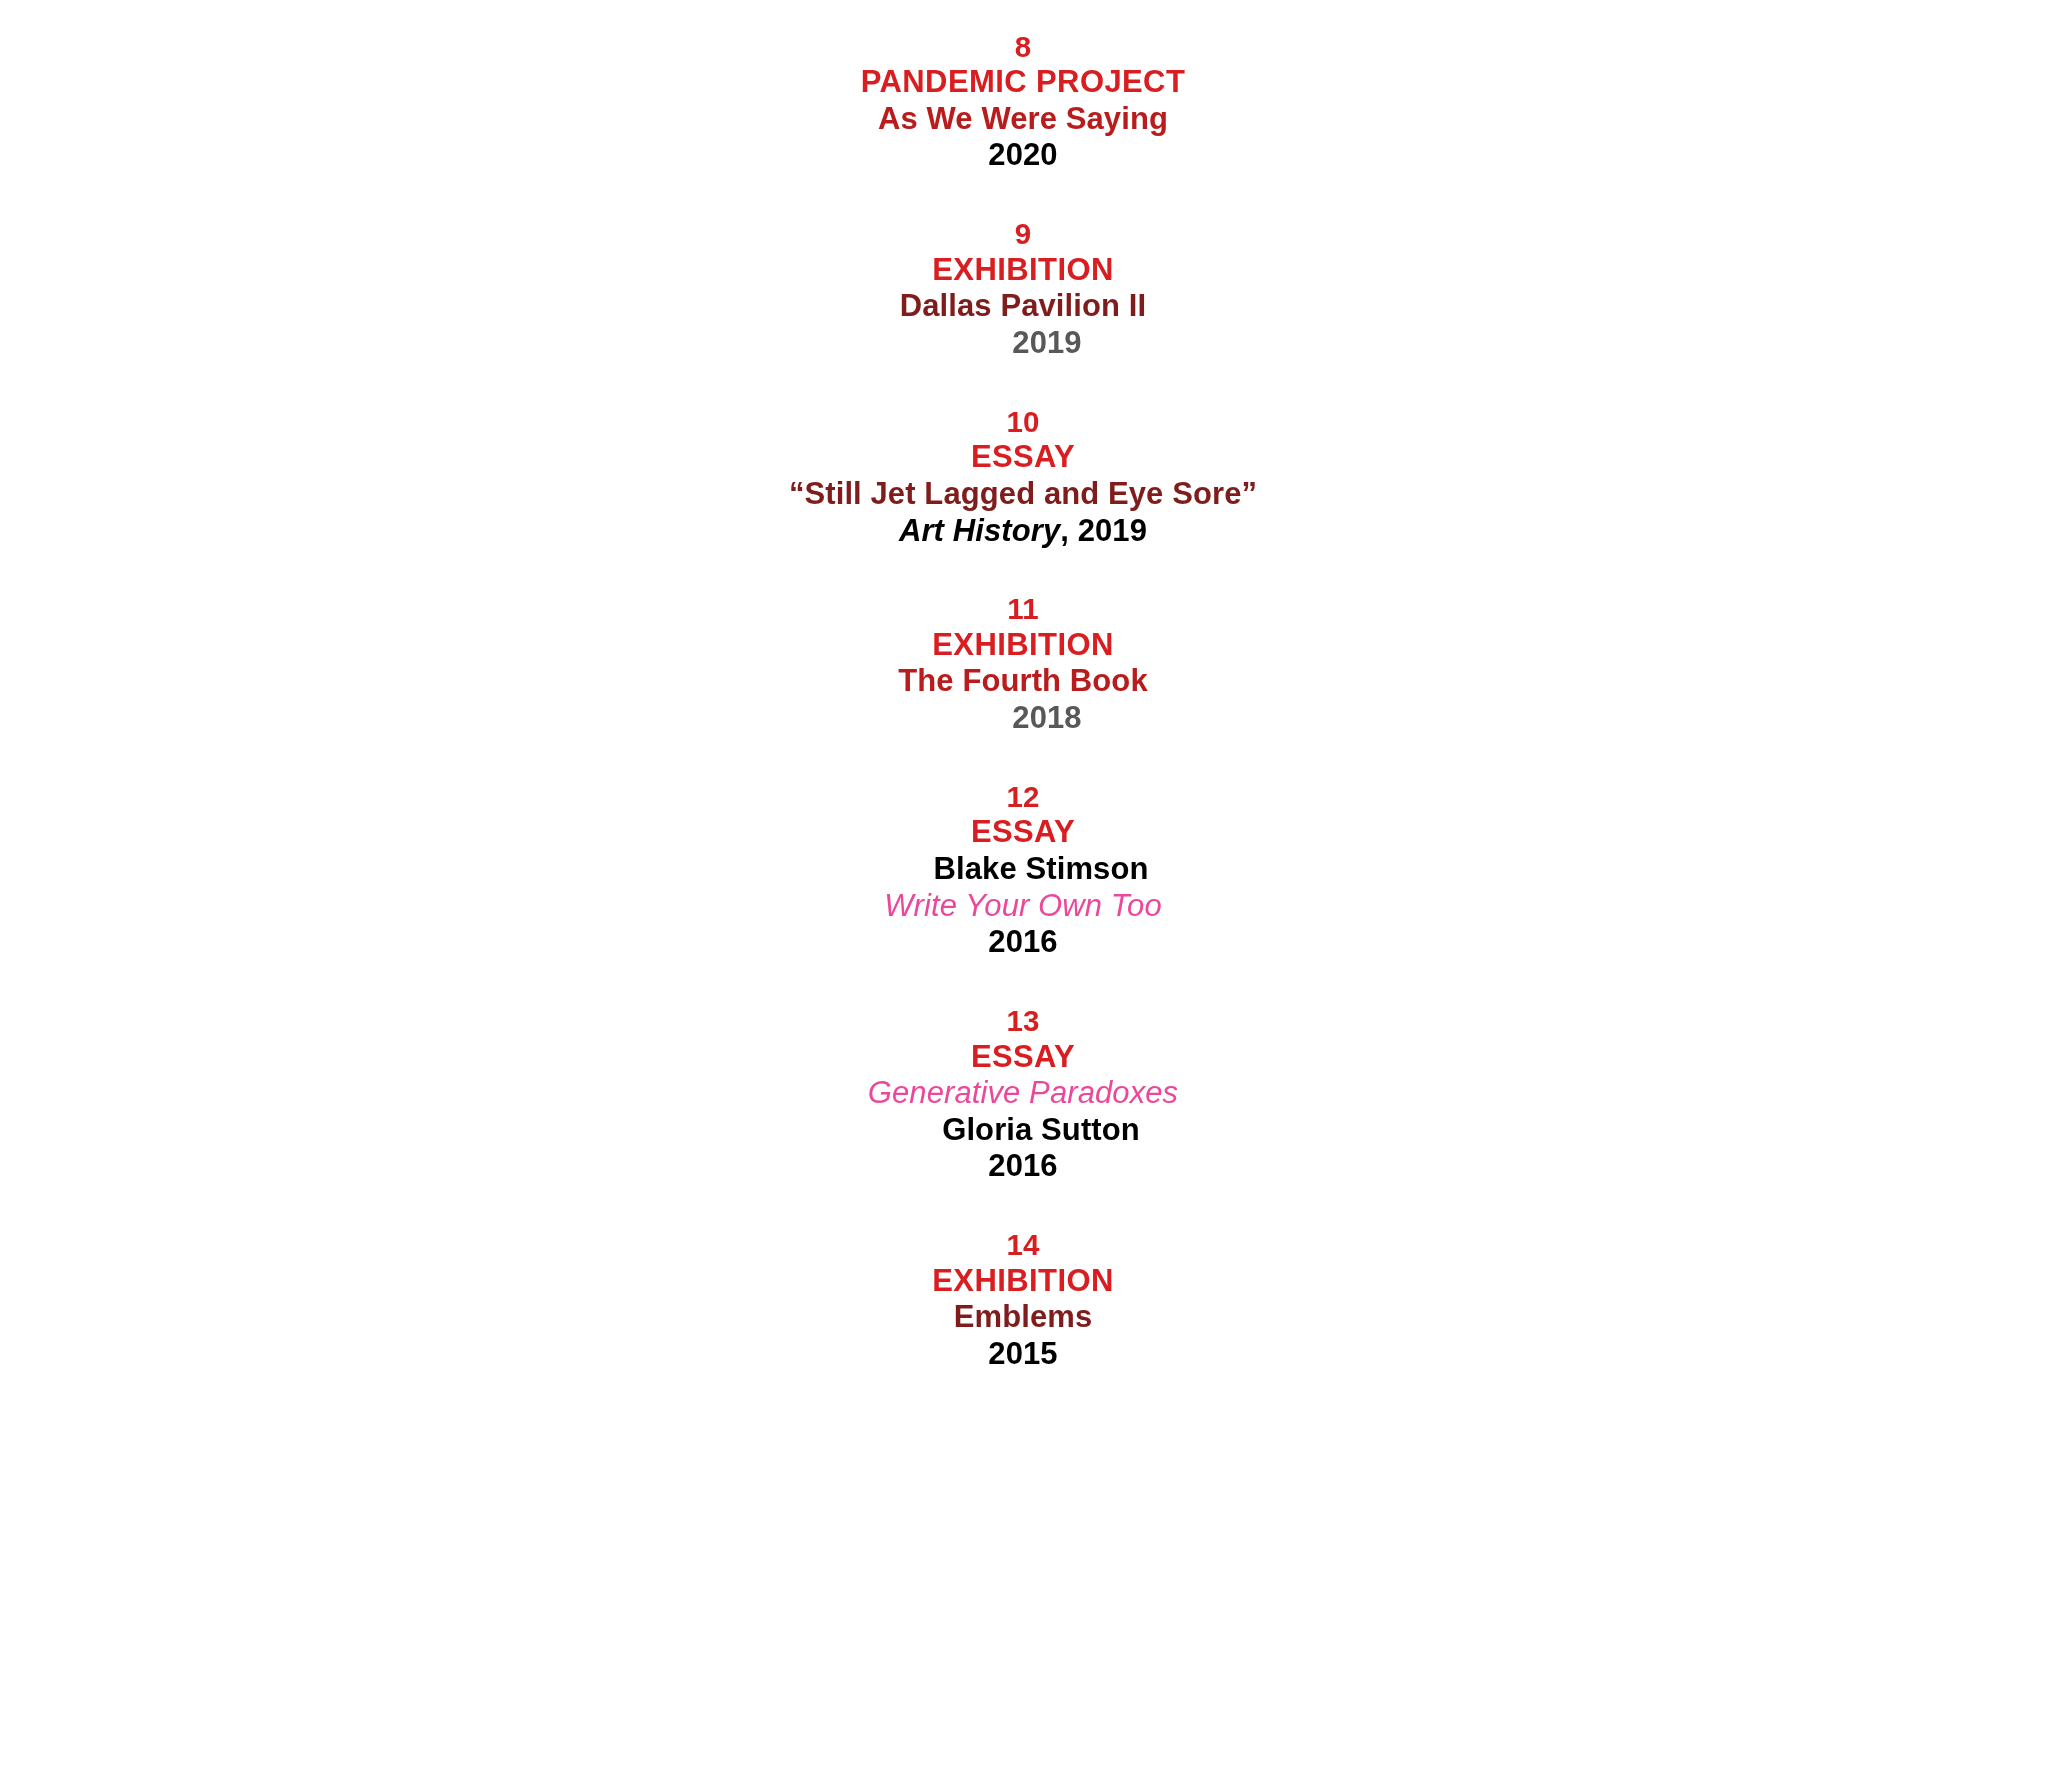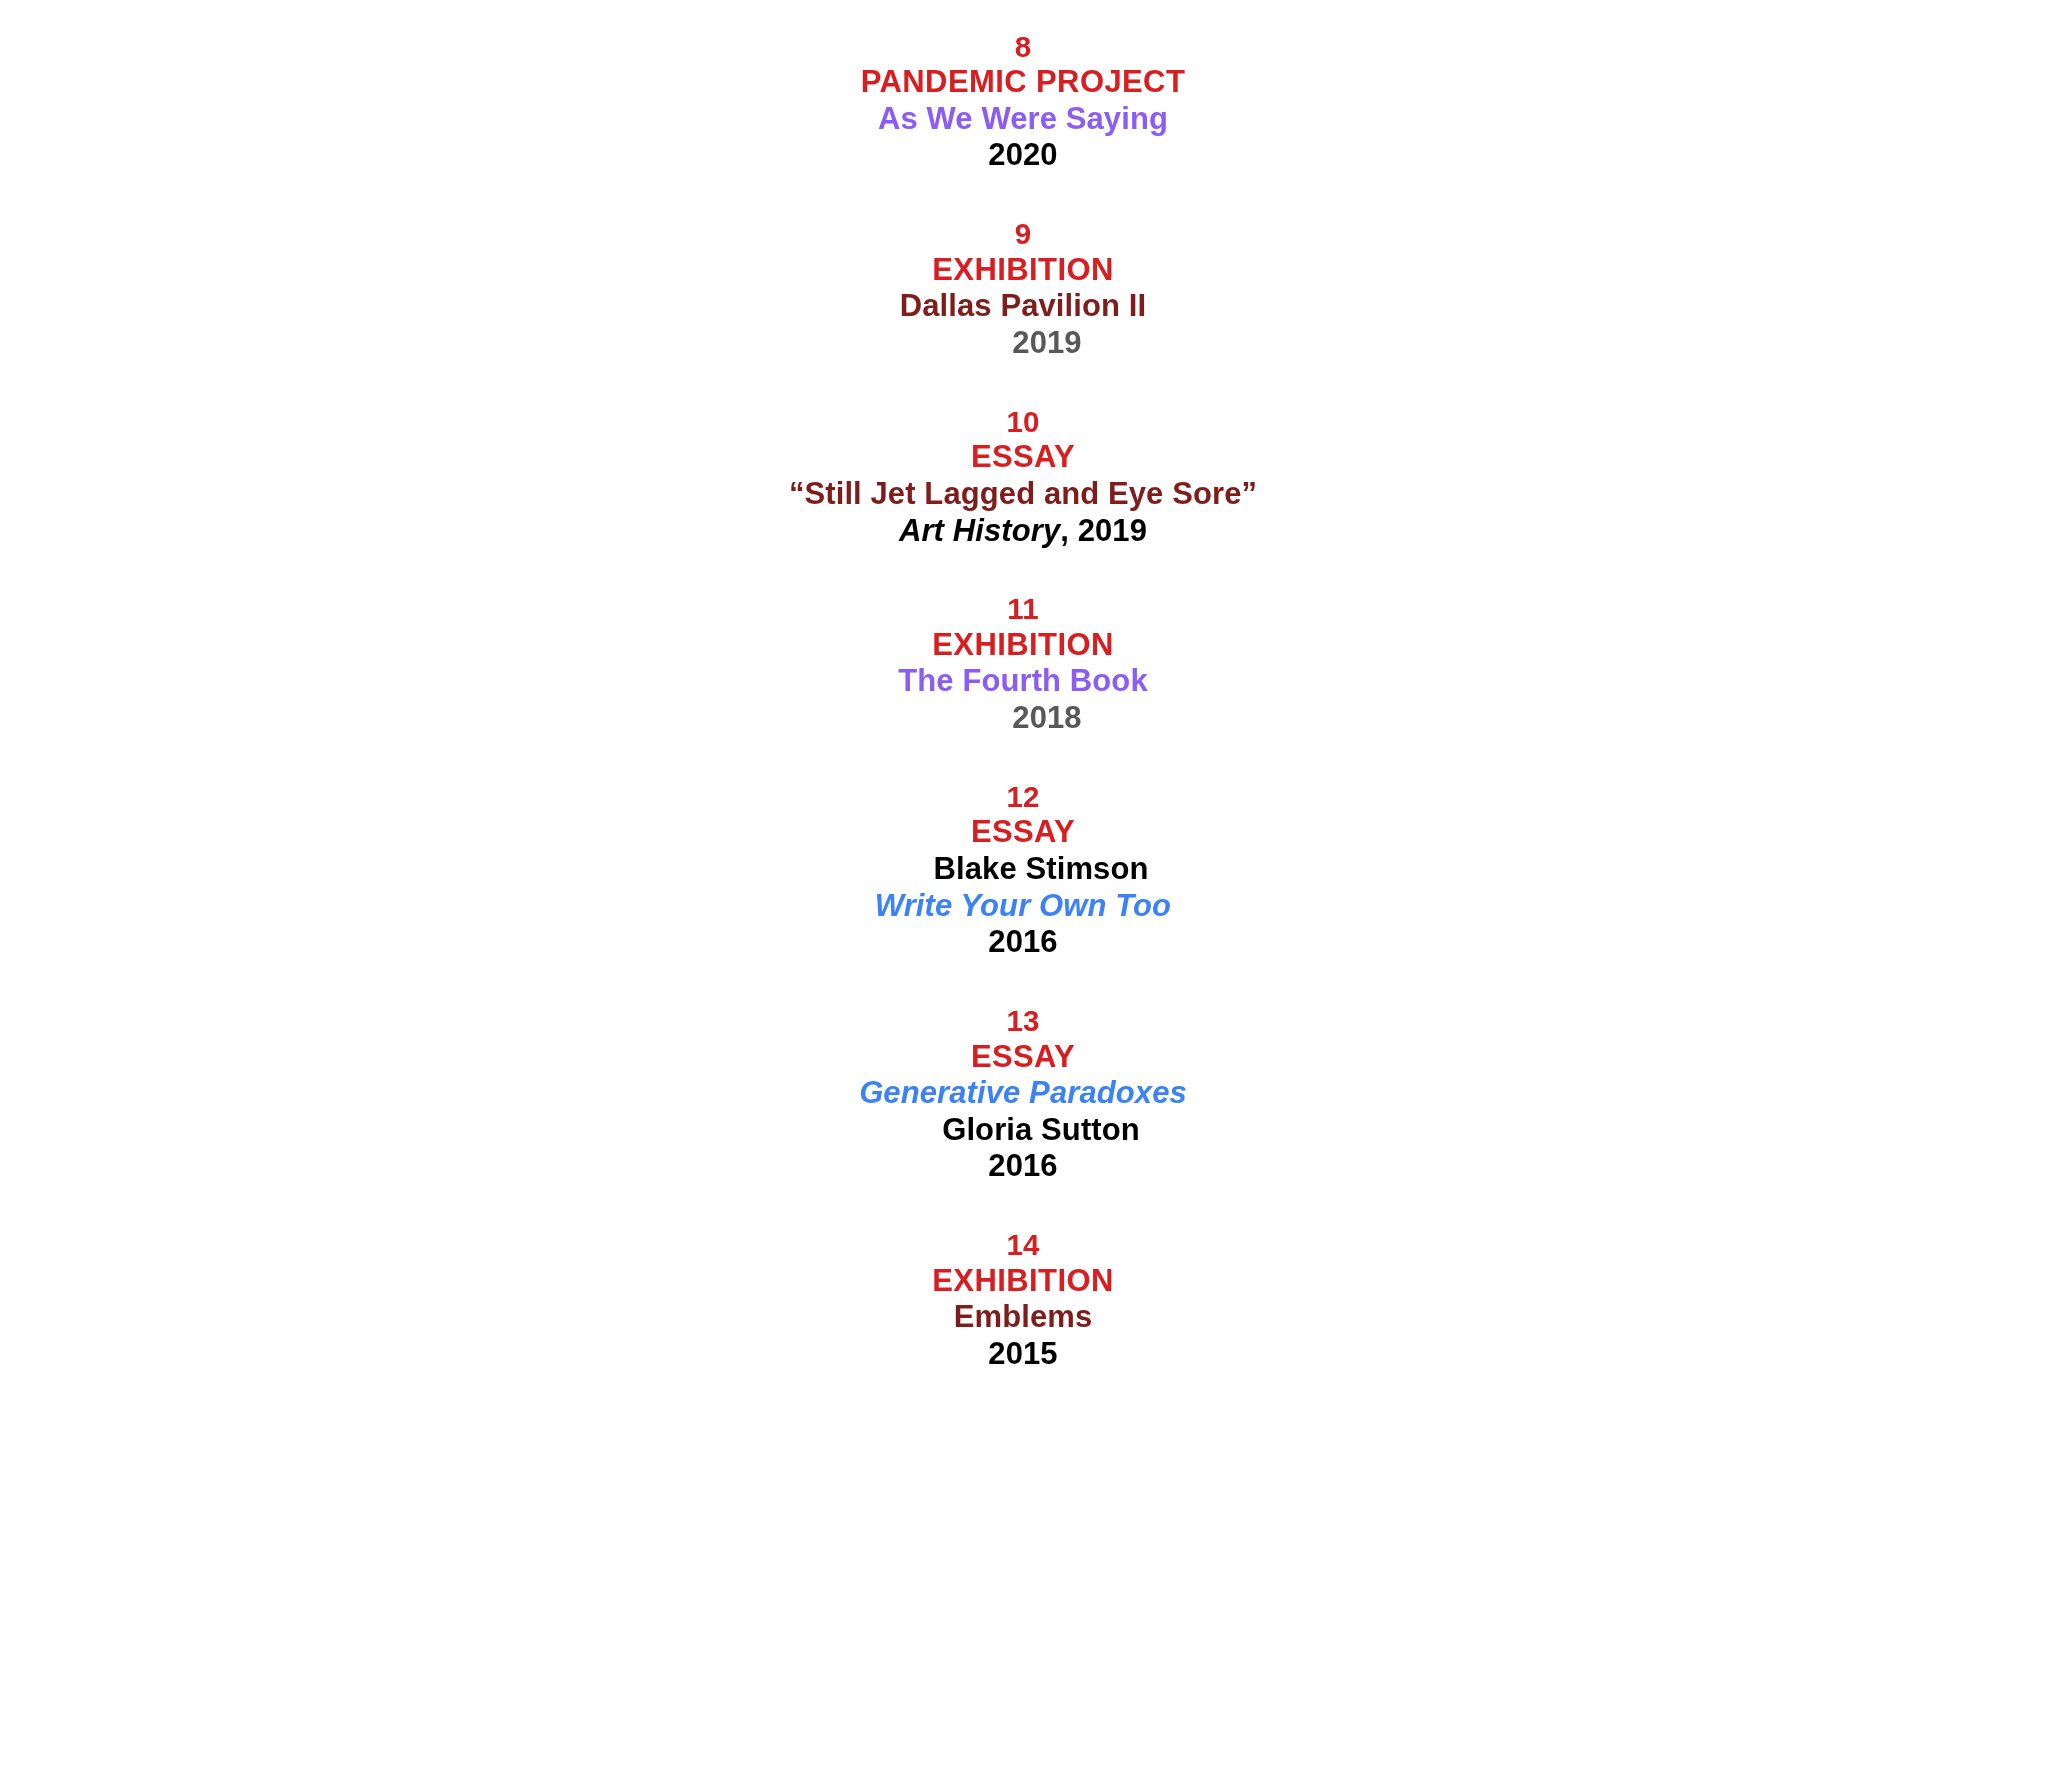--- a/index.html
+++ b/index.html
@@ -46,21 +46,21 @@
     font-weight: bold;
     font-size: 31px;
     letter-spacing: 0.4px;
   }
   .title {
     color: #7f1d1d;
     font-weight: bold;
     font-size: 31px;
   }
   .title.grey {
-    color: #8b5cf6;
+    color: #b91c1c;
   }
   .author {
     color: #000000;
     font-weight: bold;
     font-size: 31px;
     padding-left: 36px;
   }
   .pub {
     color: #000000;
     font-weight: bold;
@@ -73,22 +73,22 @@
   .year {
     color: #000000;
     font-weight: bold;
     font-size: 31px;
   }
   .year.grey {
     color: #58585a;
     margin-left: 48px;
   }
   .italic-line {
-    color: #3b82f6;
-    font-weight: bold;
+    color: #ec4899;
+    font-weight: normal;
     font-style: italic;
     font-size: 31px;
   }
 </style>
 </head>
 <body>
 
 <div class="page">
   <div class="entry-list">
 

